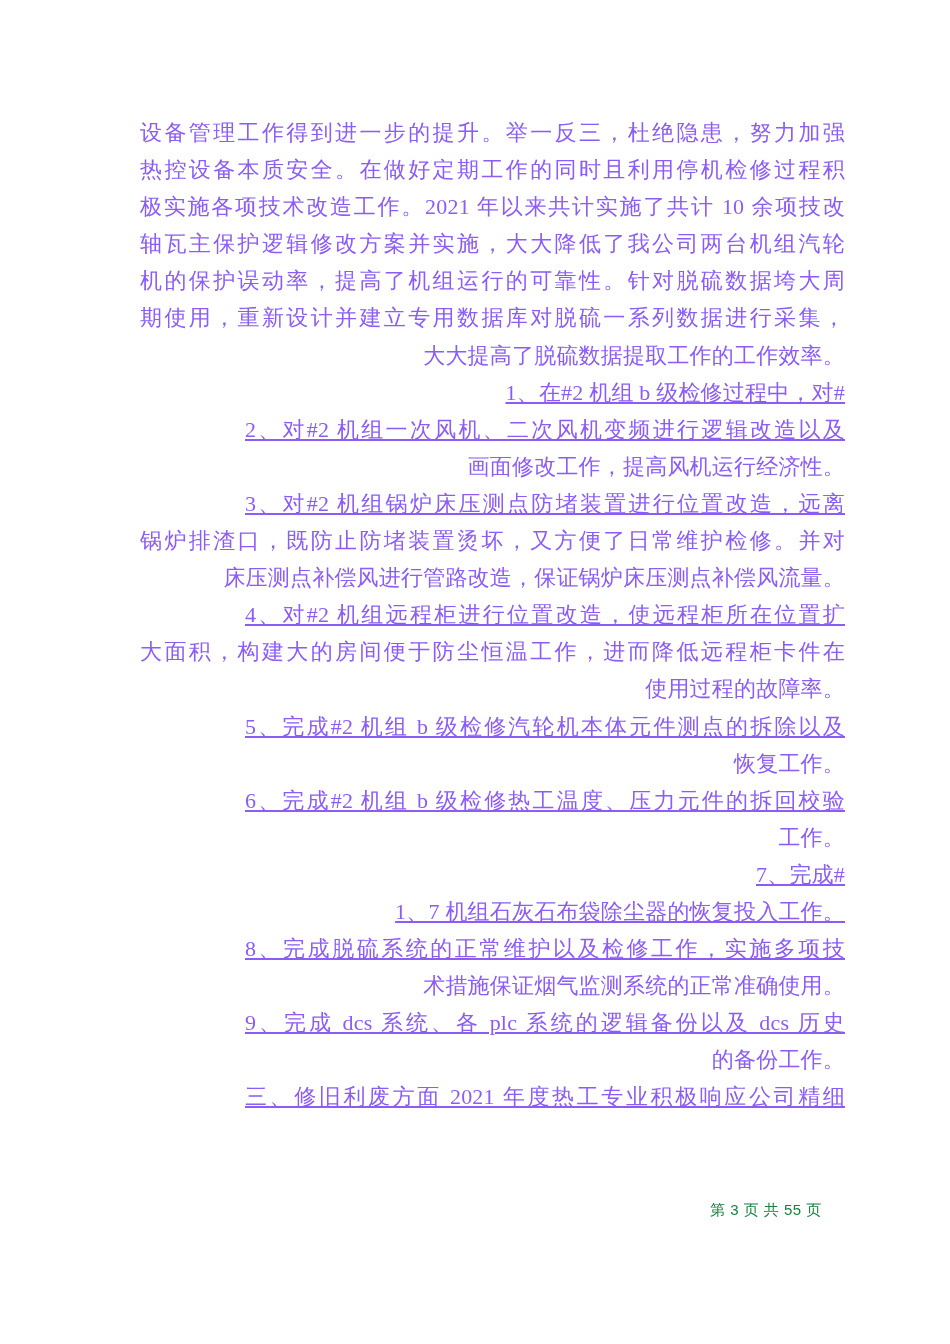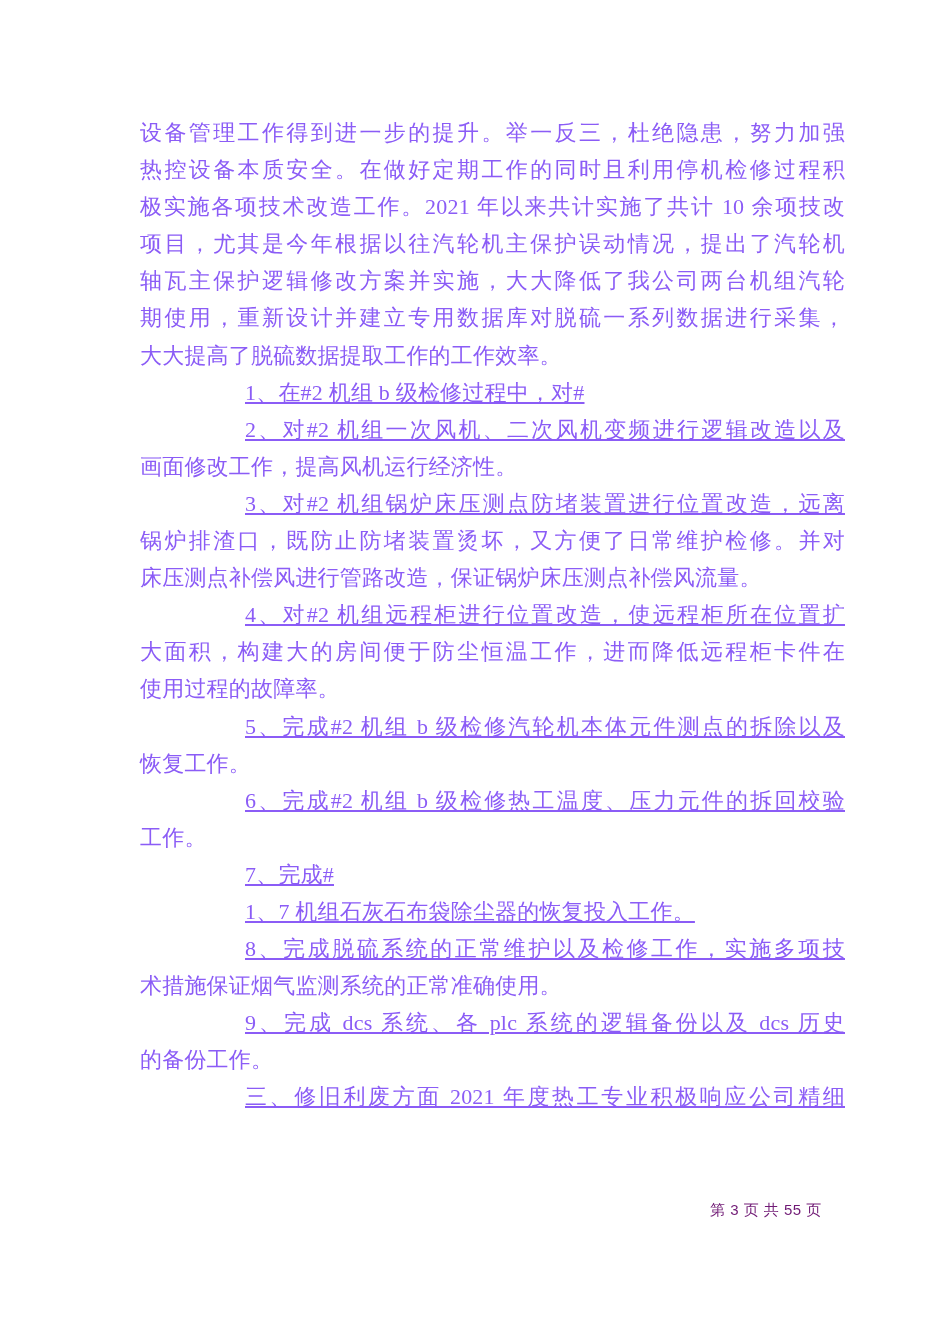--- a/index.html
+++ b/index.html
@@ -21,50 +21,51 @@
     top: 114px;
     width: 705px;
     font-size: 22px;
     line-height: 37.1px;
     color: #8b5cf6;
     letter-spacing: 0.2px;
   }
   .line {
     height: 37.1px;
     white-space: normal;
+    text-align: right;
   }
   .line.indent {
     padding-left: 105px;
     text-decoration: underline;
   }
   .line.justify {
     text-align: justify;
     text-align-last: justify;
   }
   .footer {
     position: absolute;
     left: 710px;
     top: 1201px;
     font-family: "Liberation Sans", "DejaVu Sans", sans-serif;
     font-size: 15px;
     letter-spacing: 0.5px;
-    color: #701a75;
+    color: #15803d;
     white-space: nowrap;
   }
 </style>
 </head>
 <body>
 
 <div class="page">
   <div class="body-text">
     <div class="line justify">设备管理工作得到进一步的提升。举一反三，杜绝隐患，努力加强</div>
     <div class="line justify">热控设备本质安全。在做好定期工作的同时且利用停机检修过程积</div>
     <div class="line justify">极实施各项技术改造工作。2021 年以来共计实施了共计 10 余项技改</div>
-    <div class="line justify">项目，尤其是今年根据以往汽轮机主保护误动情况，提出了汽轮机</div>
     <div class="line justify">轴瓦主保护逻辑修改方案并实施，大大降低了我公司两台机组汽轮</div>
+    <div class="line justify">机的保护误动率，提高了机组运行的可靠性。针对脱硫数据垮大周</div>
     <div class="line justify">期使用，重新设计并建立专用数据库对脱硫一系列数据进行采集，</div>
     <div class="line">大大提高了脱硫数据提取工作的工作效率。</div>
     <div class="line indent">1、在#2 机组 b 级检修过程中，对#</div>
     <div class="line indent justify">2、对#2 机组一次风机、二次风机变频进行逻辑改造以及</div>
     <div class="line">画面修改工作，提高风机运行经济性。</div>
     <div class="line indent justify">3、对#2 机组锅炉床压测点防堵装置进行位置改造，远离</div>
     <div class="line justify">锅炉排渣口，既防止防堵装置烫坏，又方便了日常维护检修。并对</div>
     <div class="line">床压测点补偿风进行管路改造，保证锅炉床压测点补偿风流量。</div>
     <div class="line indent justify">4、对#2 机组远程柜进行位置改造，使远程柜所在位置扩</div>
     <div class="line justify">大面积，构建大的房间便于防尘恒温工作，进而降低远程柜卡件在</div>

